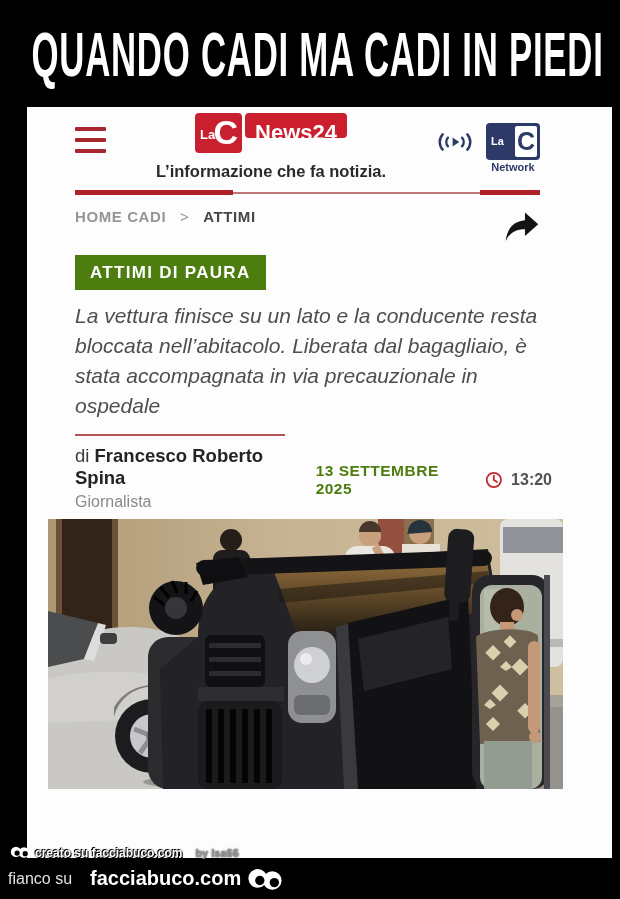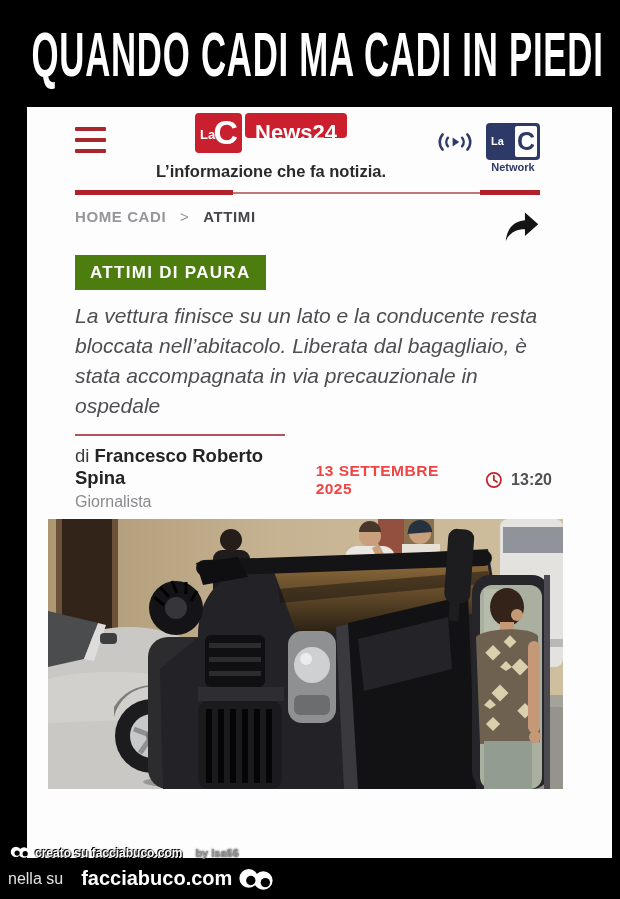--- a/index.html
+++ b/index.html
@@ -66,21 +66,21 @@
   .standfirst { margin:11px 70px 0 48px; font-size:21px; line-height:30px; font-style:italic;
                 color:#4e4e52; }
 
   .byline-rule { margin:13px 0 0 48px; width:210px; height:2px; background:#b2555b; }
 
   .byline-row { margin:9px 60px 0 48px; display:flex; justify-content:space-between; }
   .author-line { font-size:18.5px; color:#3b3b3d; }
   .author-line .author { font-weight:bold; color:#242426; }
   .author-role { font-size:16px; color:#8a8a8e; margin-top:4px; }
   .meta-block { display:flex; align-items:center; gap:8px; margin-top:3px; }
-  .meta-date { font-size:15.5px; color:#ef4444; letter-spacing:0.5px; font-weight:600; }
+  .meta-date { font-size:15.5px; color:#4d7c0f; letter-spacing:0.5px; font-weight:600; }
   .meta-time { font-size:16px; color:#515156; font-weight:700; }
 
   .photo { display:block; margin:8px 0 0 21px; width:515px; height:270px; background:#b8a788; }
 
   
   .creato { position:absolute; left:10px; top:845px; z-index:5; display:flex;
             align-items:center; gap:5px; }
   .creato .txt { font-size:12px; font-weight:bold; color:#fff;
                  text-shadow:0 0 2px #000, 1px 1px 0 #000, -1px -1px 0 #000; }
   .creato .by { font-size:11px; font-weight:bold; color:#9a9a9a; margin-left:8px;
@@ -333,21 +333,21 @@
       <circle cx="10" cy="12" r="9" fill="#fff"></circle>
         <circle cx="24" cy="13" r="9" fill="#fff"></circle>
       <circle cx="12" cy="14" r="4.5" fill="#000"></circle>
         <circle cx="26" cy="15" r="4.5" fill="#000"></circle>
     </svg>
     <span class="txt">creato su facciabuco.com</span>
     <span class="by">by Isa66</span>
   </div>
 
   <div class="footer">
-    <span class="visto">nella su</span>
+    <span class="visto">fianco su</span>
     <span class="site">facciabuco.com</span>
     <svg class="eyes" width="36" height="27" viewBox="0 0 34 26">
       <circle cx="10" cy="11" r="9" fill="#fff"></circle>
         <circle cx="24" cy="13" r="9" fill="#fff"></circle>
       <circle cx="12" cy="13" r="4.5" fill="#000"></circle>
         <circle cx="26" cy="15" r="4.5" fill="#000"></circle>
     </svg>
   </div>
 
 </div>

